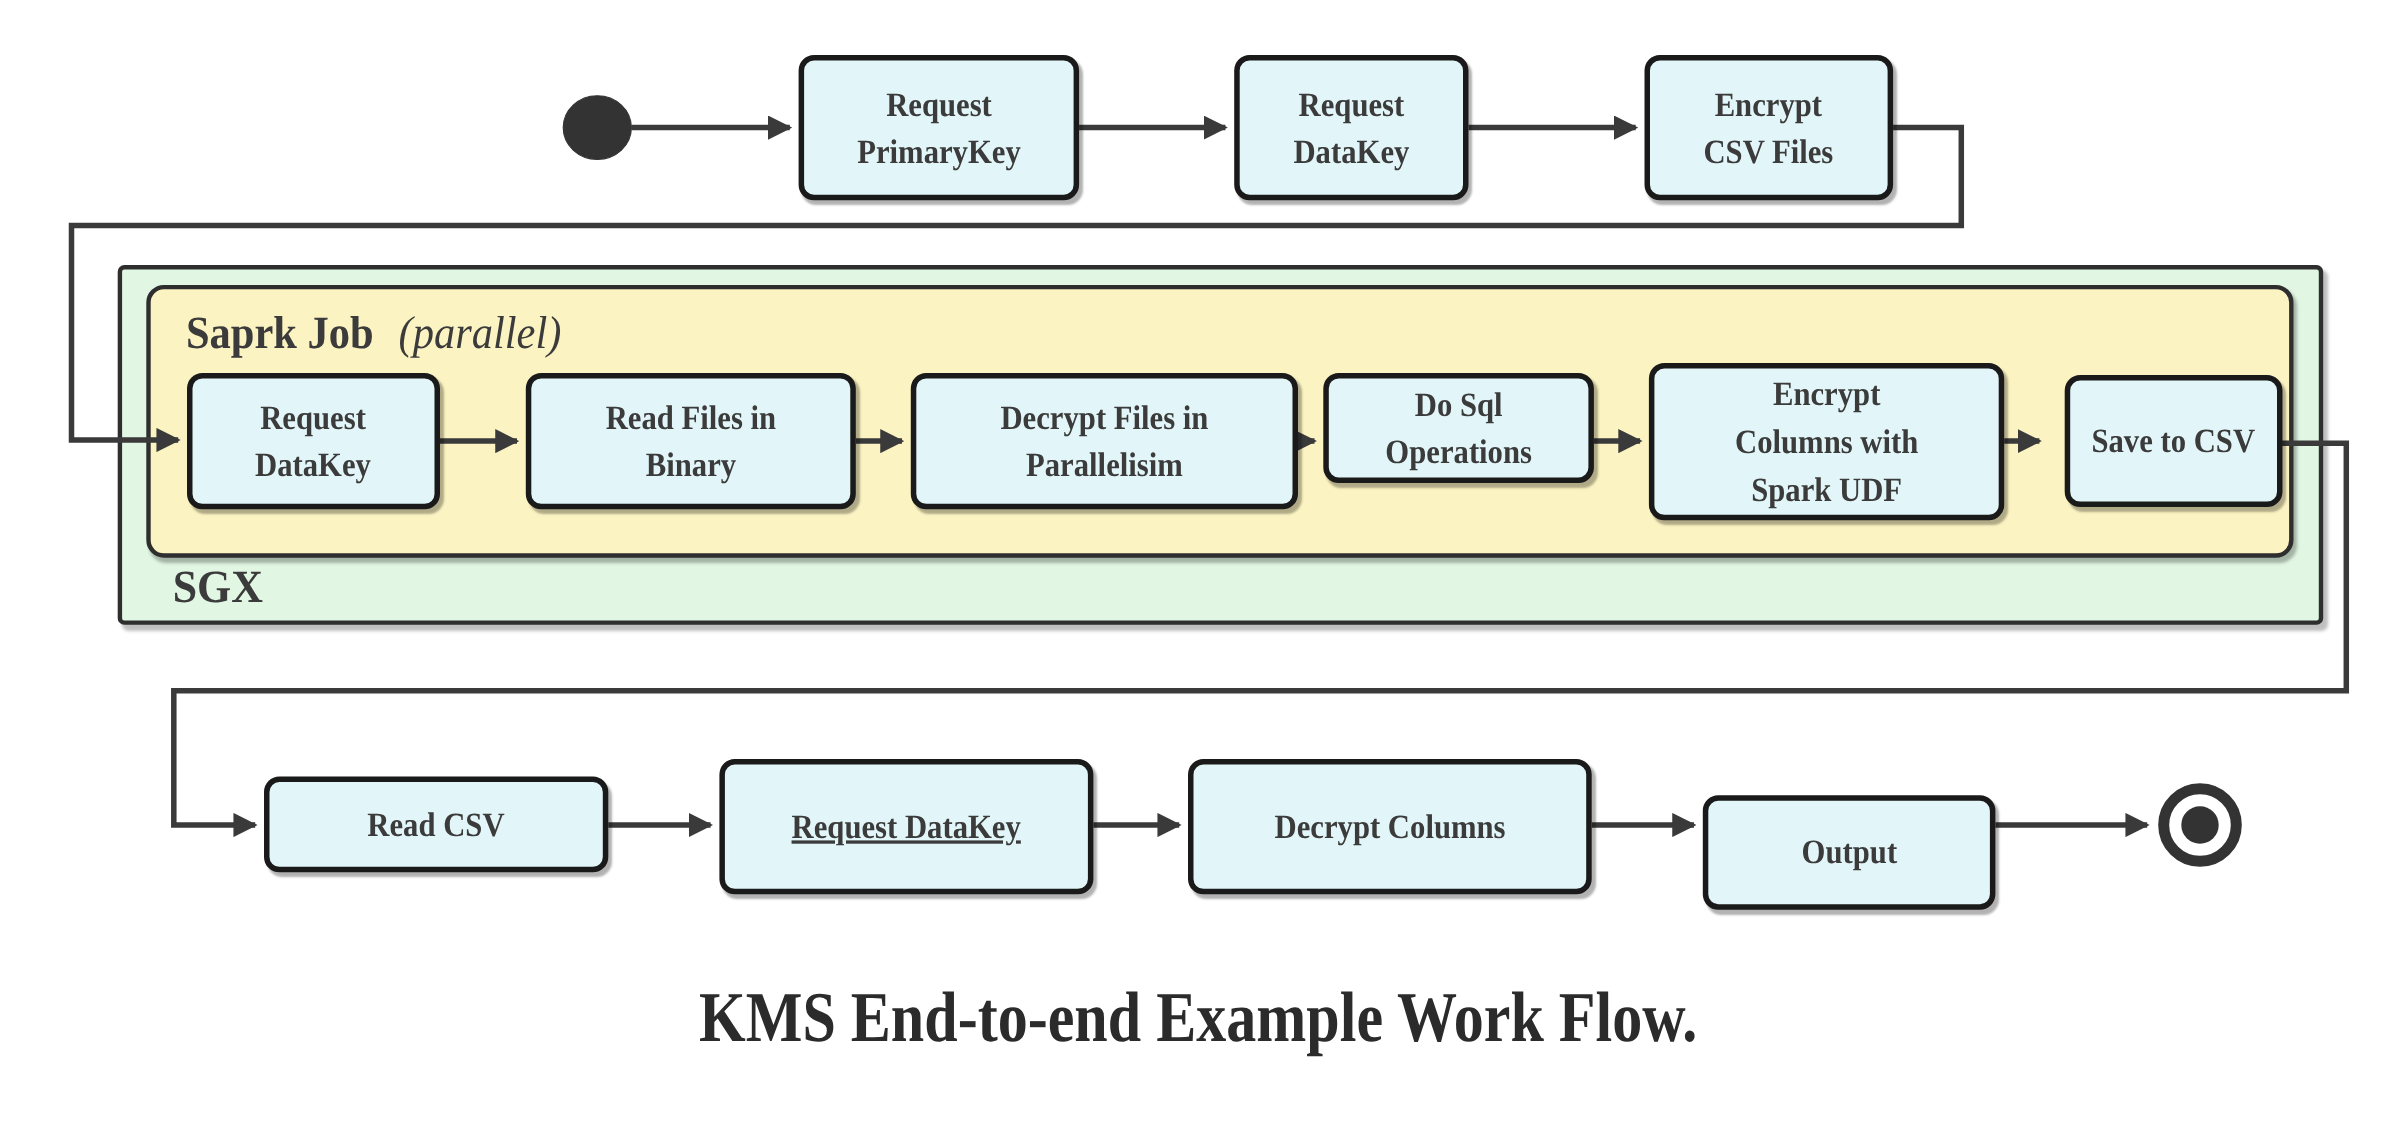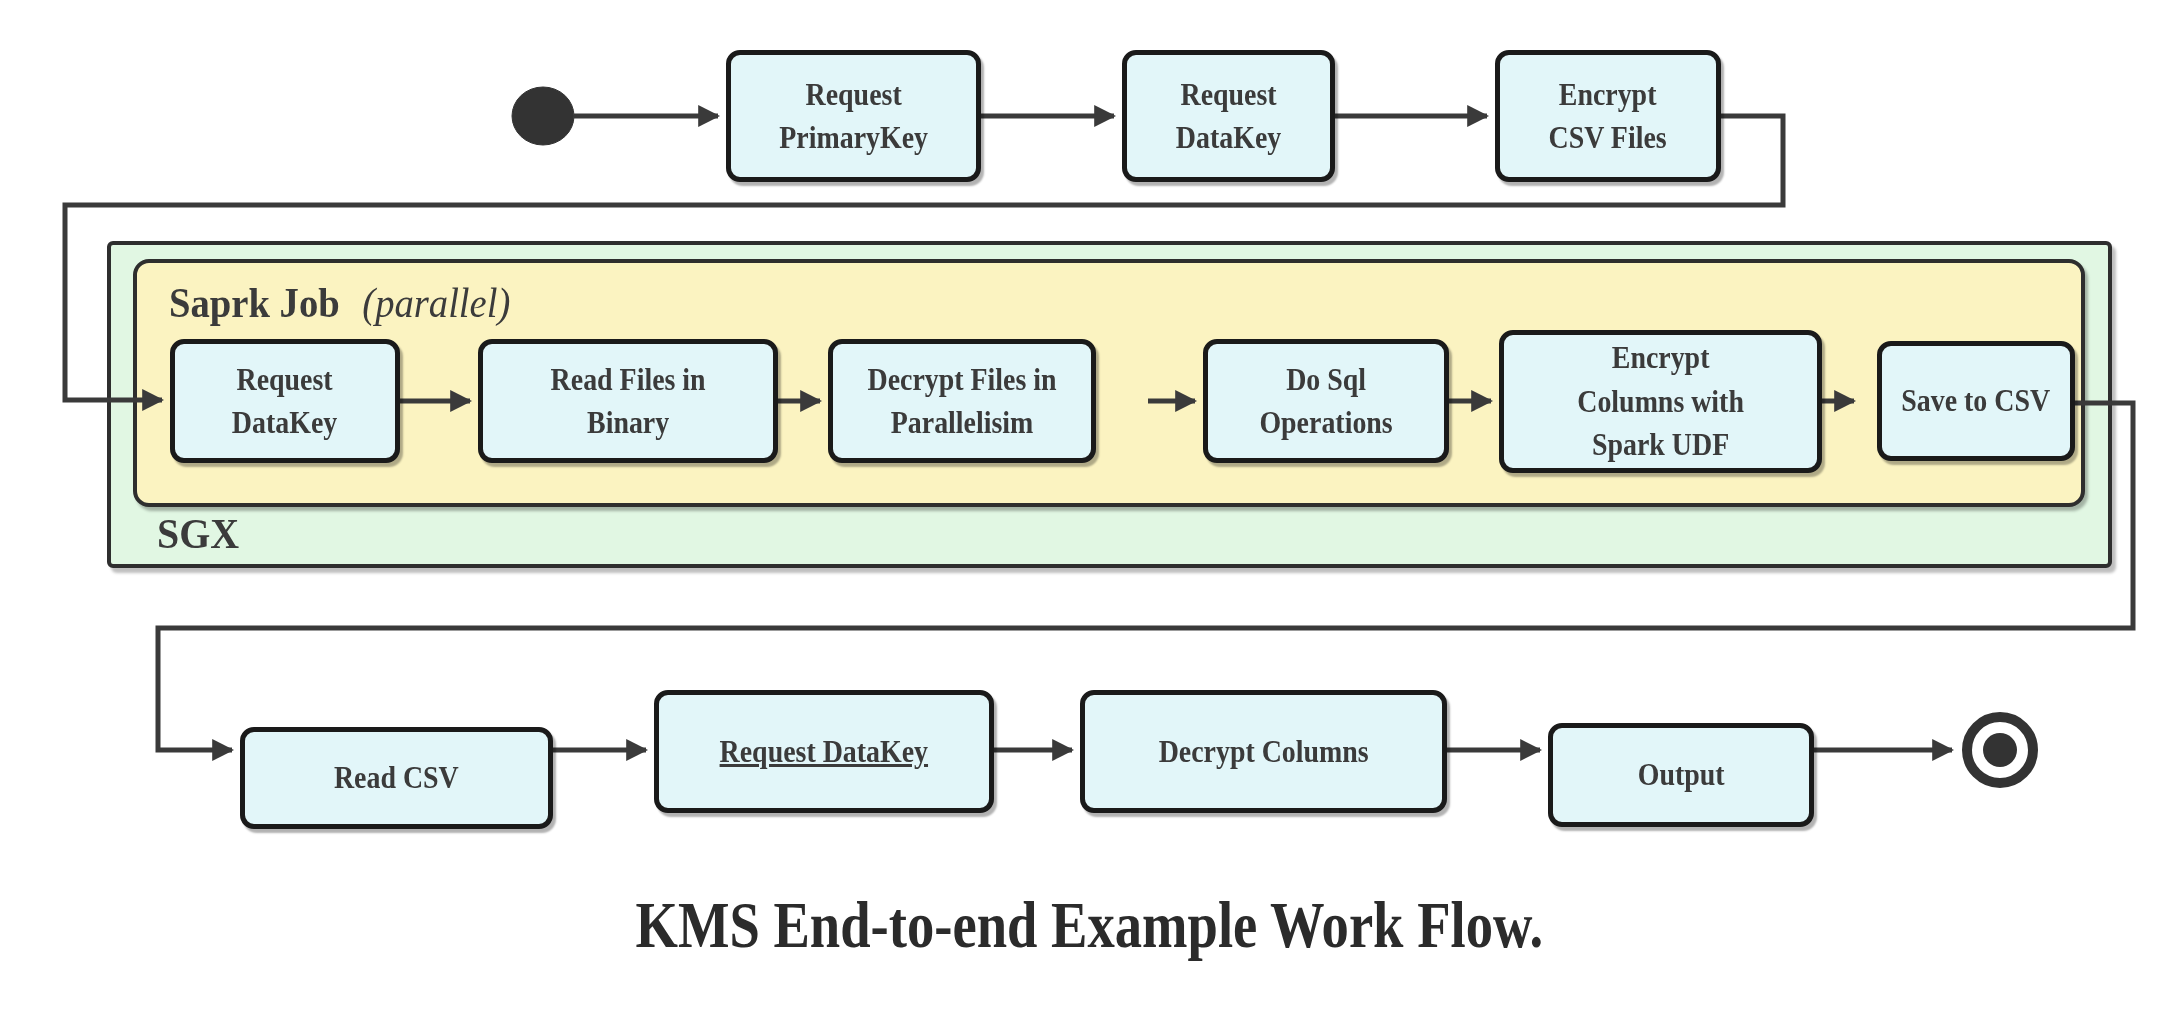--- a/index.html
+++ b/index.html
@@ -140,46 +140,46 @@
         <span class="line">Request</span>
         <span class="line">DataKey</span>
       </div>
     </div>
     <div class="node" style="left:478px;top:339px;width:300px;height:124px;">
       <div class="label">
         <span class="line">Read Files in</span>
         <span class="line">Binary</span>
       </div>
     </div>
-    <div class="node" style="left:828px;top:339px;width:268px;height:124px;">
+    <div class="node" style="left:828px;top:339px;width:352px;height:124px;">
       <div class="label">
         <span class="line">Decrypt Files in</span>
         <span class="line">Parallelisim</span>
       </div>
     </div>
-    <div class="node" style="left:1203px;top:339px;width:246px;height:124px;">
+    <div class="node" style="left:1203px;top:339px;width:246px;height:100px;">
       <div class="label">
         <span class="line">Do Sql</span>
         <span class="line">Operations</span>
       </div>
     </div>
     <div class="node" style="left:1499px;top:330px;width:323px;height:143px;">
       <div class="label">
         <span class="line">Encrypt</span>
         <span class="line">Columns with</span>
         <span class="line">Spark UDF</span>
       </div>
     </div>
     <div class="node" style="left:1862px;top:341px;width:198px;height:120px;margin-left:15px;">
       <div class="label">
         <span class="line">Save to CSV</span>
       </div>
     </div>
 
-    <div class="node" style="left:240px;top:727px;width:313px;height:102px;">
+    <div class="node" style="left:240px;top:706px;width:313px;height:87px;">
       <div class="label">
         <span class="line">Read CSV</span>
       </div>
     </div>
     <div class="node" style="left:654px;top:690px;width:340px;height:123px;text-decoration:underline;">
       <div class="label">
         <span class="line">Request DataKey</span>
       </div>
     </div>
     <div class="node" style="left:1080px;top:690px;width:367px;height:123px;justify-content:center;">

